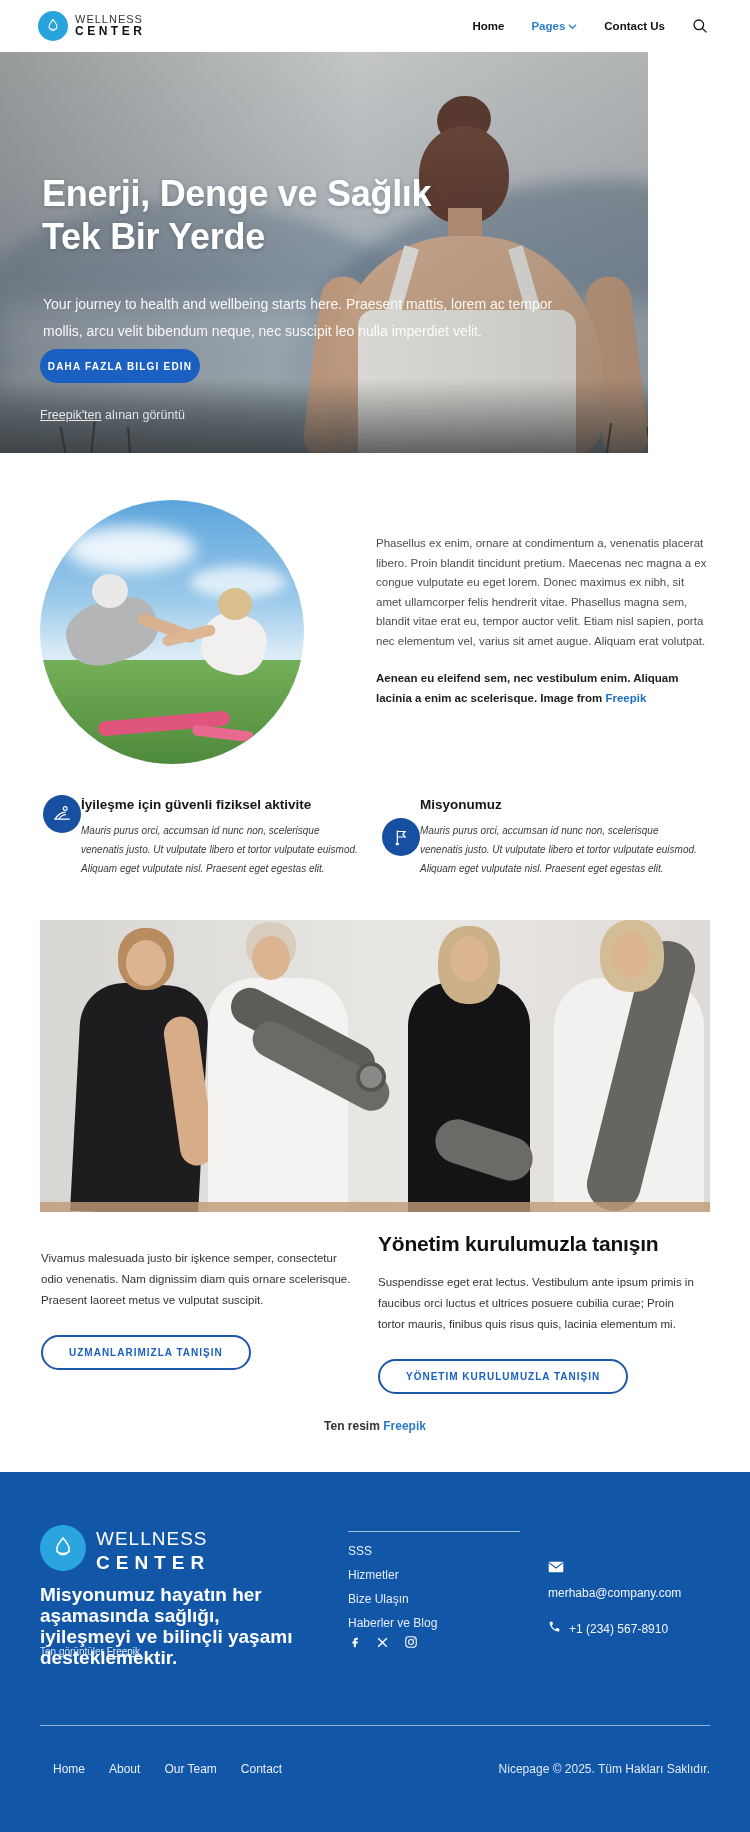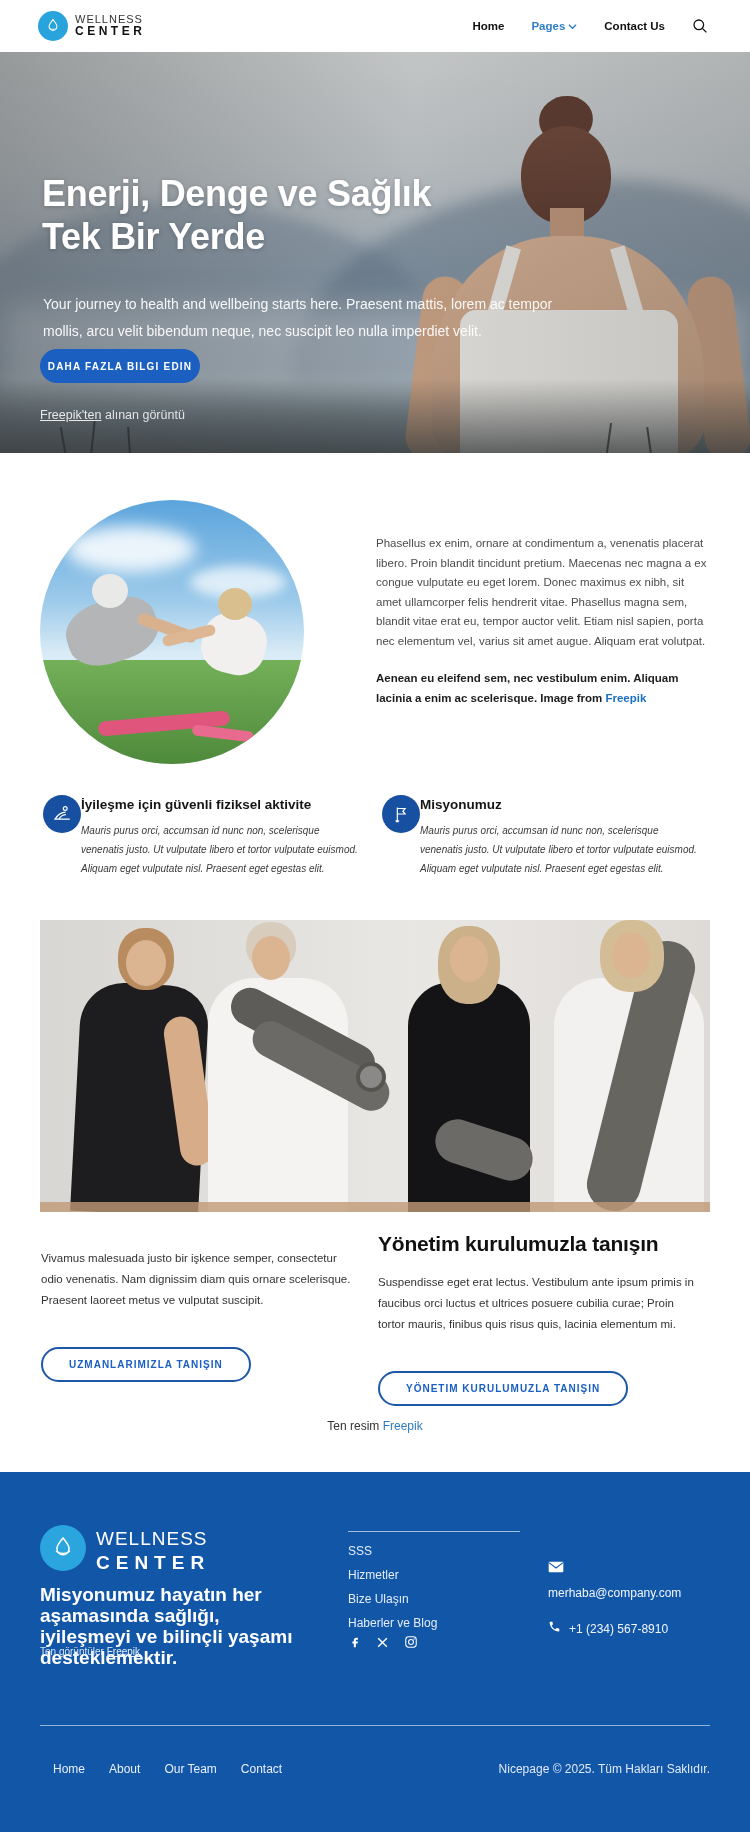--- a/index.html
+++ b/index.html
@@ -14,21 +14,21 @@
   .logo-circle{width:30px;height:30px;border-radius:50%;background:#29a3dc;display:flex;align-items:center;justify-content:center;}
   .logo-text{margin-left:7px;line-height:1.05;}
   .logo-top{font-size:11px;letter-spacing:1px;color:#333;}
   .logo-bottom{font-size:12px;font-weight:bold;letter-spacing:3.5px;color:#111;}
   .nav{margin-left:auto;margin-right:42px;display:flex;align-items:center;gap:27px;}
   .nav a{font-size:11.5px;font-weight:bold;color:#111;text-decoration:none;display:flex;align-items:center;gap:3px;}
   .nav a.active{color:#2f7ec7;}
   .search-btn{width:16px;height:16px;display:inline-block;cursor:pointer;}
 
   
-  .hero{left:0;top:52px;width:750px;height:401px;overflow:hidden;background:linear-gradient(180deg,#d3d5d5 0%,#c3c8cb 28%,#aab6c0 52%,#93a4b1 74%,#78888f 100%);}
+  .hero{left:0;top:52px;width:648px;height:401px;overflow:hidden;background:linear-gradient(180deg,#d3d5d5 0%,#c3c8cb 28%,#aab6c0 52%,#93a4b1 74%,#78888f 100%);}
   .mtn1{left:-60px;top:150px;width:520px;height:170px;background:rgba(108,128,148,.45);border-radius:45% 55% 0 0/100% 100% 0 0;filter:blur(7px);}
   .mtn2{left:290px;top:128px;width:580px;height:200px;background:rgba(92,112,132,.5);border-radius:55% 45% 0 0/100% 90% 0 0;filter:blur(8px);}
   .mist{left:0;top:252px;width:750px;height:92px;background:rgba(236,240,242,.38);filter:blur(15px);}
   .ground{left:0;bottom:0;width:750px;height:74px;background:linear-gradient(180deg,rgba(60,66,68,0),rgba(48,52,54,.72));}
   .blade{width:2px;height:26px;background:rgba(32,36,38,.75);bottom:0;}
   .person{right:6px;top:18px;width:340px;height:383px;}
   .bun{left:135px;top:26px;width:54px;height:48px;background:#5e392d;border-radius:50%;transform:rotate(-10deg);}
   .hairz{left:117px;top:56px;width:90px;height:98px;background:linear-gradient(180deg,#6e4636,#5b372b);border-radius:50% 50% 46% 46%;}
   .neckz{left:146px;top:138px;width:34px;height:44px;background:#c2967a;}
   .shoulders{left:28px;top:166px;width:272px;height:226px;background:linear-gradient(180deg,#d4ae91,#c19b7f);border-radius:46% 46% 18% 18%/62% 62% 16% 16%;}
@@ -59,21 +59,21 @@
   .mat2{left:152px;top:228px;width:62px;height:11px;background:#e86a8e;border-radius:6px;transform:rotate(7deg);}
   .about-text{left:376px;top:520px;width:335px;}
   .about-title{margin:0;font-size:35px;font-weight:bold;color:#1a5fc4;line-height:42px;}
   .about-body{margin:14px 0 0;font-size:11.5px;line-height:19.5px;color:#4c4c4c;}
   .about-bold{margin:17px 0 0;font-size:11.5px;line-height:20px;color:#1d1d1d;font-weight:bold;}
   .about-bold a{color:#1a6fc4;text-decoration:none;font-weight:bold;}
 
   
   .feature{top:795px;display:flex;align-items:flex-start;}
   .f1{left:43px;width:322px;}
-  .f2{left:382px;width:318px;}
+  .f2{left:382px;width:318px;align-items:center;}
   .feat-icon{flex:0 0 38px;width:38px;height:38px;border-radius:50%;background:#174fa1;display:flex;align-items:center;justify-content:center;}
   .feat-body{}
   .feat-title{margin:2px 0 0;font-size:13.5px;font-weight:bold;color:#161616;}
   .feat-text{margin:9px 0 0;font-size:10px;font-style:italic;line-height:19px;color:#3a3a3a;}
 
   
   .team{left:40px;top:920px;width:670px;height:292px;overflow:hidden;background:linear-gradient(90deg,#d8d6d3,#e9e7e4 55%,#dedbd7);}
   .floor{left:0;bottom:0;width:100%;height:10px;background:#c09ا77;background:#c09a77;opacity:.8;}
   .hd{border-radius:50%;background:#dbb592;}
   .t1-hair{left:78px;top:8px;width:56px;height:62px;background:#b98c5f;border-radius:46%;}
@@ -94,22 +94,22 @@
   .t4-head{left:572px;top:12px;width:38px;height:46px;}
   .t4-body{left:514px;top:58px;width:150px;height:236px;background:#f2f1ef;border-radius:48px 48px 0 0;}
   .t4-mat{left:574px;top:18px;width:54px;height:276px;background:#66655f;border-radius:26px;transform:rotate(14deg);}
   .t4-matEnd{left:578px;top:20px;width:44px;height:26px;background:#8d8c88;border-radius:50%;transform:rotate(14deg);}
 
   
   .meet-left{left:41px;top:1232px;width:315px;}
   .meet-right{left:378px;top:1232px;width:322px;}
   .meet-title{margin:0;font-size:21px;font-weight:bold;color:#111;letter-spacing:-.2px;}
   .meet-text{margin:16px 0 0;font-size:11.5px;line-height:21px;color:#333;}
-  .meet-btn{margin-top:36px;height:35px;padding:0 26px;border:2px solid #1d57a8;border-radius:18px;background:#fff;color:#1a5fc4;font-size:10px;font-weight:bold;letter-spacing:1px;cursor:pointer;font-family:inherit;}
-  .meet-credit{left:0;top:1419px;width:750px;text-align:center;font-size:12px;color:#333;}
+  .meet-btn{margin-top:24px;height:35px;padding:0 26px;border:2px solid #1d57a8;border-radius:18px;background:#fff;color:#1a5fc4;font-size:10px;font-weight:bold;letter-spacing:1px;cursor:pointer;font-family:inherit;}
+  .meet-credit{left:0;top:1419px;width:750px;text-align:center;font-size:12px;color:#333;font-weight:bold;}
   .meet-credit a{color:#2d7cc3;text-decoration:none;}
 
   
   .footer{left:0;top:1472px;width:750px;height:360px;background:#1256a8;color:#fff;}
   .f-logo-circle{left:40px;top:53px;width:46px;height:46px;border-radius:50%;background:#2aa5de;display:flex;align-items:center;justify-content:center;}
   .f-brand{left:96px;top:57px;line-height:1.1;}
   .f-brand-top{font-size:19px;letter-spacing:1px;color:#fff;}
   .f-brand-bottom{font-size:19px;font-weight:bold;letter-spacing:6px;color:#fff;margin-top:3px;}
   .f-tagline{left:40px;top:112px;width:275px;font-size:19px;font-weight:bold;line-height:21px;color:#fff;}
   .f-credit{left:40px;top:174px;font-size:10px;color:#d5e4f4;}

